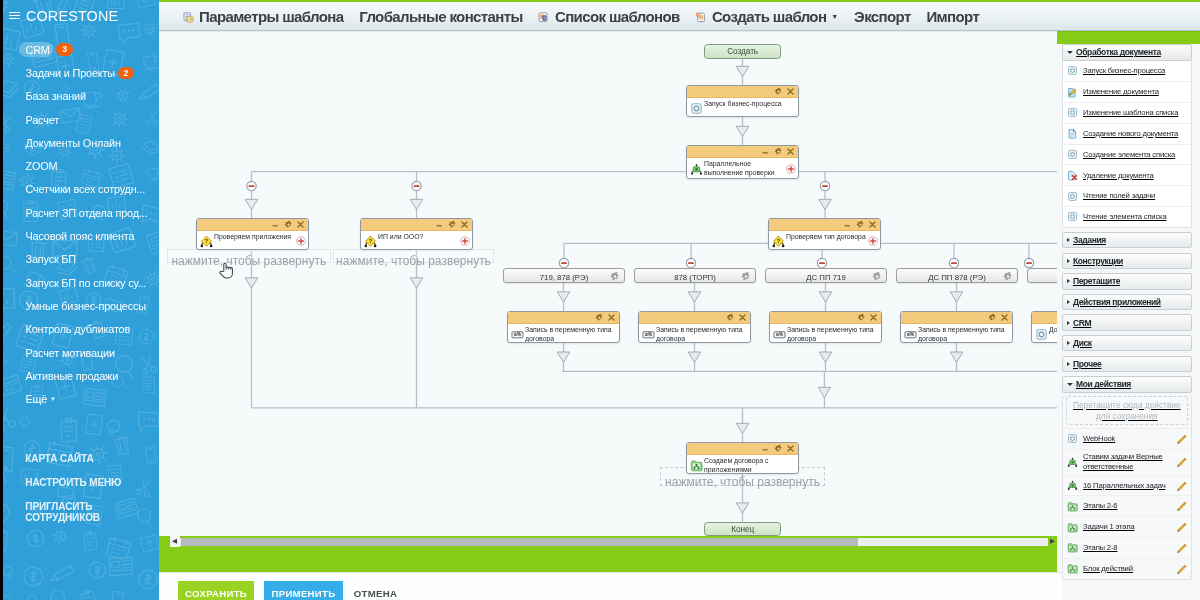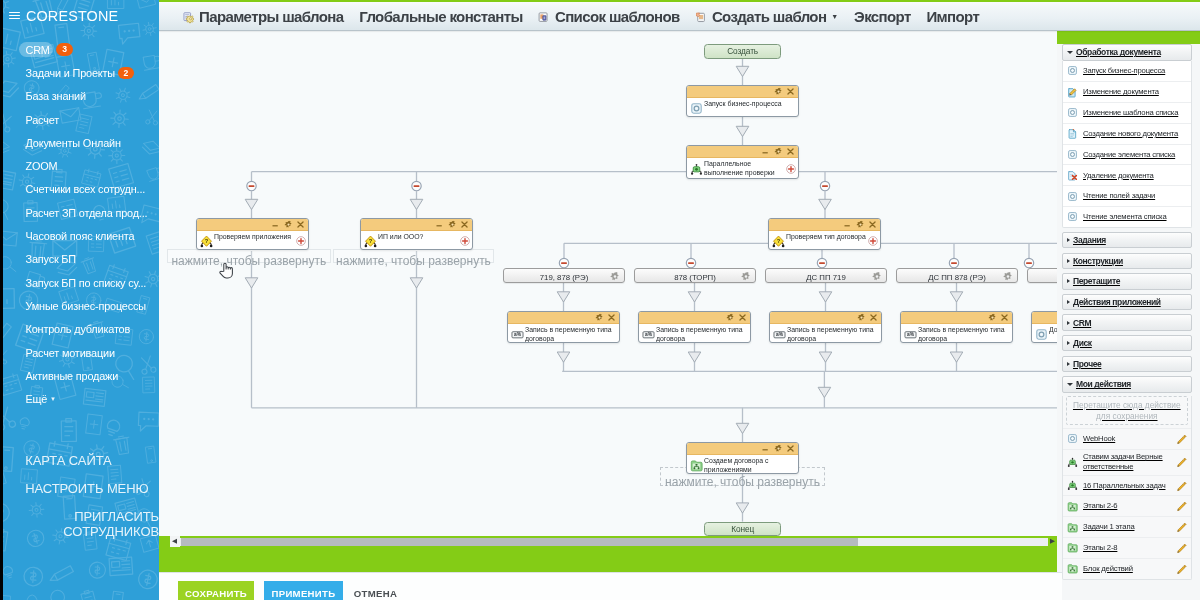--- a/index.html
+++ b/index.html
@@ -25,22 +25,22 @@
   .sb-item{height:23.3px;display:flex;align-items:center;padding-left:22.5px;position:relative;}
   .sb-item .lbl{color:#fff;font-size:10.9px;white-space:nowrap;letter-spacing:-0.18px;
       position:relative;z-index:2;}
   .sb-pill{position:absolute;left:15.7px;top:3.6px;height:15.1px;border-radius:8px;
       background:rgba(255,255,255,.29);z-index:1;}
   .sb-badge{margin-left:2.5px;background:#f2600c;color:#fff;border-radius:8px;
       font-size:8.6px;font-weight:bold;min-width:16.5px;height:12.6px;line-height:12.6px;
       text-align:center;padding:0 3px;position:relative;z-index:2;}
   .sb-caret{color:#fff;font-size:7px;margin-left:4px;opacity:.9;position:relative;z-index:2;}
   .sb-foot{position:absolute;left:22.3px;top:452.5px;}
-  .sb-foot div{color:rgba(255,255,255,.88);font-size:13px;font-weight:normal;
-      letter-spacing:-0.1px;margin-bottom:13.3px;width:fit-content;text-align:right;}
+  .sb-foot div{color:rgba(255,255,255,.88);font-size:10px;font-weight:bold;
+      letter-spacing:-0.1px;margin-bottom:13.3px;width:fit-content;}
 
   
   .toolbar{position:absolute;left:159px;top:2px;right:0;height:29px;z-index:20;
      background:linear-gradient(#fafcfd 0%,#f4f8fa 12%,#e9f0f4 60%,#dde7ec 97%);
      border-bottom:1px solid #b8c3ca;box-shadow:0 1px 1px rgba(0,0,0,.06);}
   .tb-inner{display:flex;align-items:center;height:29px;padding-left:23.5px;}
   .tb-item{display:flex;align-items:center;height:29px;margin-right:15.8px;cursor:default;}
   .tb-item .tl{font-size:15px;color:#3c4146;white-space:nowrap;letter-spacing:-0.62px;font-weight:bold;}
   .tb-ico{width:11px;height:11px;margin-right:5.5px;position:relative;flex:0 0 auto;display:flex;align-items:center;}
   .tb-caret{margin-left:5px;font-size:7px;color:#3b4045;}

